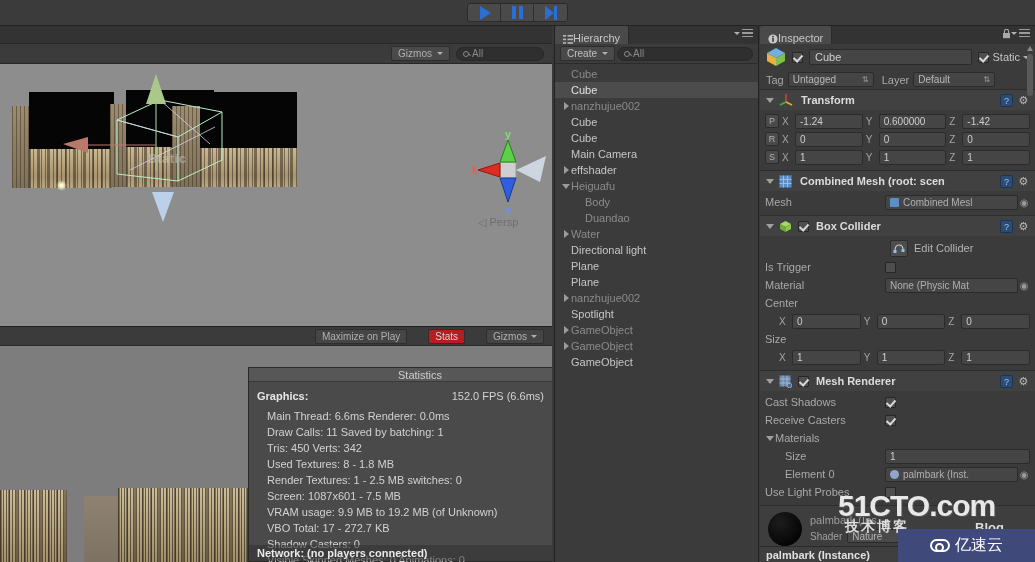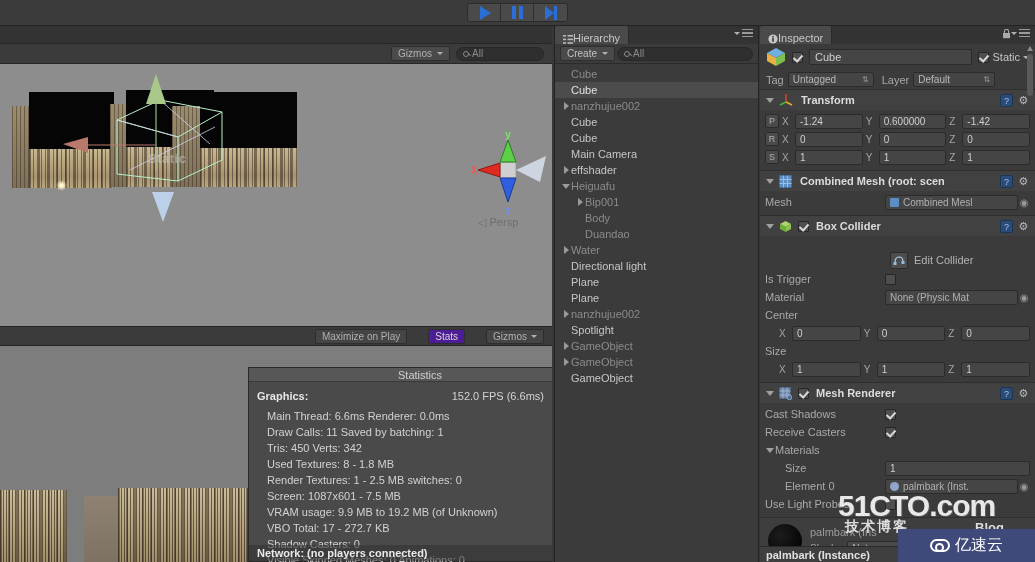--- a/index.html
+++ b/index.html
@@ -96,21 +96,21 @@
   .gameview{
     position:absolute; left:0; top:326px; width:552px; height:236px; background:#7f7f7f; overflow:hidden;
   }
   .game-toolrow{
     position:absolute;left:0;top:0;width:552px;height:20px;background:#3b3b3b;
     border-top:1px solid #232323;border-bottom:1px solid #272727;
     display:flex;align-items:center;justify-content:flex-end;padding-right:8px;gap:21px;
   }
   .gbtn{height:15px;padding:0 6px;background:#454545;border:1px solid #2e2e2e;border-radius:2px;
         color:#b0b0b0;font-size:10px;display:flex;align-items:center;gap:4px;}
-  .gbtn.on{background:#4c1d95;color:#d6d6d6;}
+  .gbtn.on{background:#b91c1c;color:#d6d6d6;}
   .game-canvas{position:absolute;left:0;top:20px;width:552px;height:216px;background:#7d7d7d;overflow:hidden;}
 
   
   .stats{
     position:absolute; left:248px; top:367px; width:305px; height:195px;
     background:#4a4a4a; border:1px solid #2a2a2a; color:#d2d2d2; font-size:11px;
   }
   .stats-title{
     height:14px; background:#575757; text-align:center; color:#cfcfcf; font-size:11px;
     border-bottom:1px solid #3a3a3a; line-height:14px;padding-left:39px;
@@ -188,21 +188,21 @@
   .axl{width:10px;color:#a5a5a5;font-size:10px;flex:0 0 10px;}
   .numf{flex:1;height:15px;background:#454545;border:1px solid #2b2b2b;border-radius:2px;
         padding:0 4px;line-height:14px;color:#cfcfcf;font-size:10px;overflow:hidden;white-space:nowrap;}
   .lrow{height:18px;display:flex;align-items:center;font-size:11px;color:#a9a9a9;}
   .lrow .lbl{width:120px;flex:0 0 120px;}
   .objfield{flex:1;height:15px;background:#454545;border:1px solid #2b2b2b;border-radius:2px;
             display:flex;align-items:center;gap:4px;padding:0 4px;color:#b0b0b0;font-size:10px;overflow:hidden;}
   .dot{width:9px;height:9px;border-radius:50%;background:#8fa6c9;flex:0 0 9px;}
   .meshico{width:9px;height:9px;background:#5a8ec4;flex:0 0 9px;border-radius:1px;}
   .picker{width:12px;flex:0 0 12px;text-align:center;color:#9a9a9a;font-size:10px;}
-  .editcol{display:flex;align-items:center;gap:6px;padding-left:125px;height:20px;margin-top:12px;}
+  .editcol{display:flex;align-items:center;gap:6px;padding-left:125px;height:20px;}
   .editbtn{width:18px;height:17px;background:#4d4d4d;border:1px solid #2b2b2b;border-radius:2px;
            display:flex;align-items:center;justify-content:center;}
   .matprev{height:46px;display:flex;align-items:center;gap:8px;padding:4px 8px;background:#3e3e3e;border-top:1px solid #2e2e2e;}
   .sphere{width:34px;height:34px;border-radius:50%;background:radial-gradient(circle at 35% 32%, #1d1d1d, #060606 70%);flex:0 0 34px;}
   .matname{color:#9c9c9c;font-size:11px;}
   .shaderrow{display:flex;align-items:center;gap:5px;margin-top:3px;color:#a0a0a0;font-size:10px;}
   .shaderfield{width:120px;height:14px;background:#4a4a4a;border:1px solid #2b2b2b;border-radius:2px;
                padding:0 4px;line-height:13px;color:#b4b4b4;font-size:10px;overflow:hidden;white-space:nowrap;}
   .footerbar{position:absolute;left:0;bottom:0;width:100%;height:16px;background:#3f3f3f;
              border-top:1px solid #2a2a2a;display:flex;align-items:center;padding:0 6px;
@@ -431,26 +431,20 @@
           </span>
           <span>effshader</span>
         </div>
         <div class="hitem dim" style="padding-left: 6px;">
           <span class="arrow">
             <span class="d"></span>
           </span>
           <span>Heiguafu</span>
         </div>
         <div class="hitem dim" style="padding-left: 20px;">
-          <span class="arrow">
-            <span class="r"></span>
-          </span>
-          <span>Bip001</span>
-        </div>
-        <div class="hitem dim" style="padding-left: 20px;">
           <span class="arrow empty"></span>
           <span>Body</span>
         </div>
         <div class="hitem dim" style="padding-left: 20px;">
           <span class="arrow empty"></span>
           <span>Duandao</span>
         </div>
         <div class="hitem dim" style="padding-left: 6px;">
           <span class="arrow">
             <span class="r"></span>

